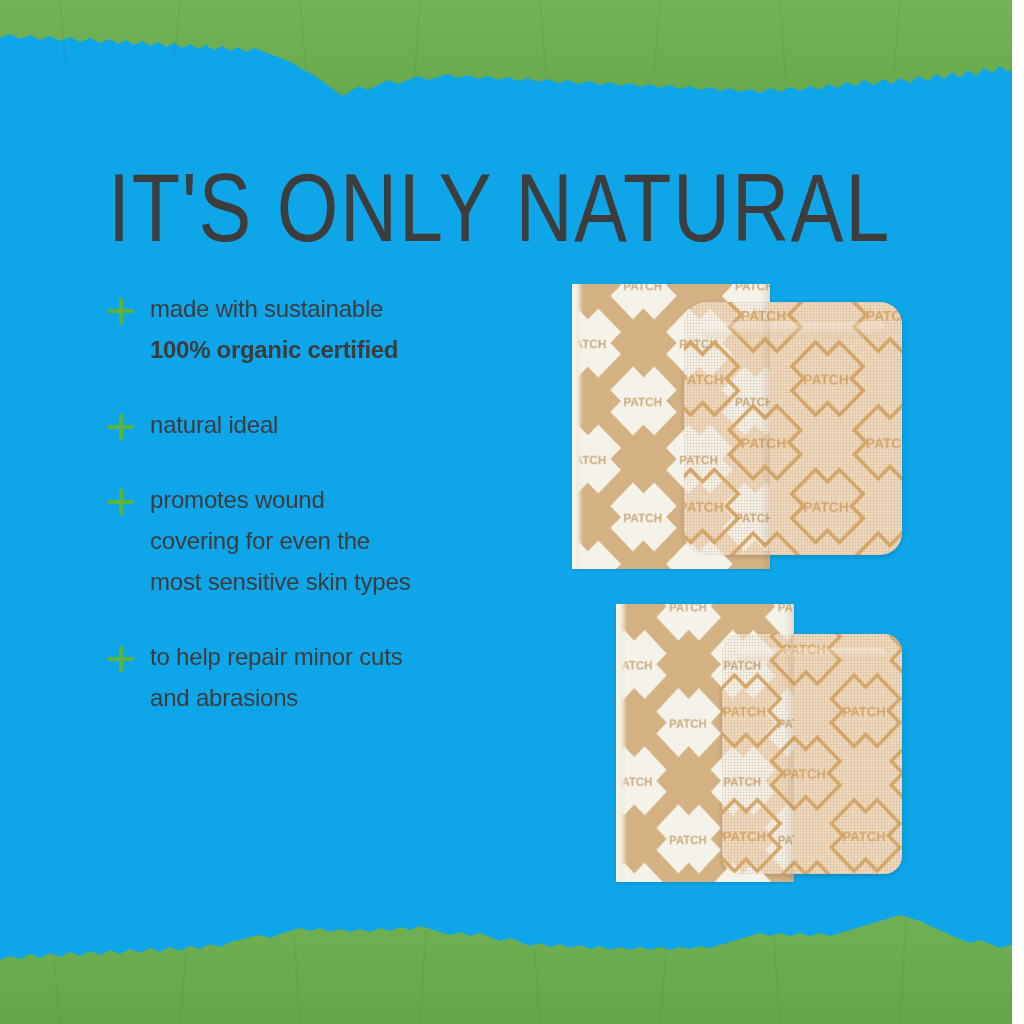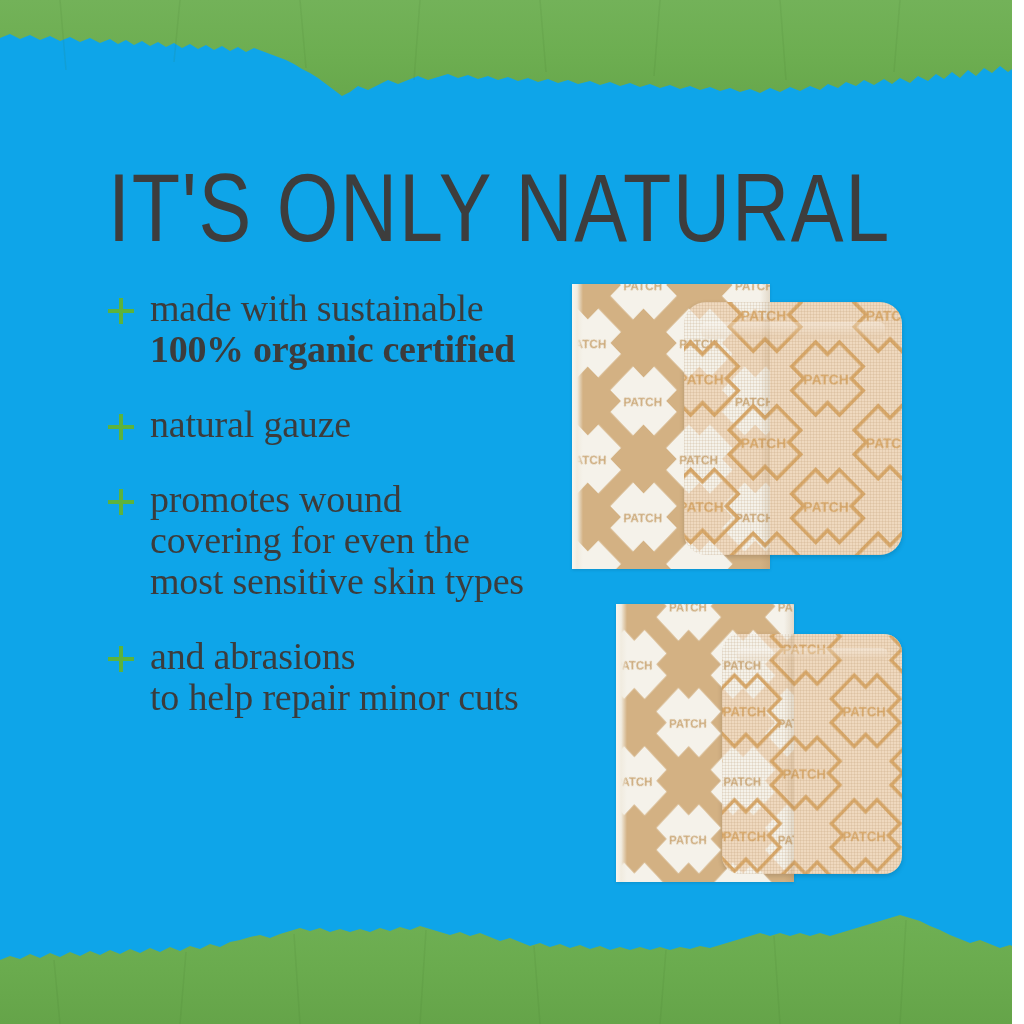--- a/index.html
+++ b/index.html
@@ -78,26 +78,25 @@
     height: 26px;
   }
   .bullet-marker .h {
     left: 4px;
     top: 21px;
     width: 26px;
     height: 4px;
   }
   .bullet-text {
     flex: 1 1 auto;
-    font-size: 38px;
+    font-size: 24px;
     line-height: 41px;
     color: #3c3c3c;
     font-weight: 300;
     letter-spacing: -0.2px;
-    font-family: Liberation Serif, serif;
   }
   .bullet-text .line { display: block; }
   .bullet-text .line.strong {
     font-weight: 700;
     letter-spacing: -0.3px;
   }
   .bullet.gap-lg { margin-bottom: 34px; }
 
   
   .product-group { position: absolute; }
@@ -209,21 +208,21 @@
         <span class="line strong">100% organic certified</span>
       </span>
     </div>
 
     <div class="bullet gap-lg">
       <span class="bullet-marker">
         <span class="v"></span>
           <span class="h"></span>
       </span>
       <span class="bullet-text">
-        <span class="line">natural gauze</span>
+        <span class="line">natural ideal</span>
       </span>
     </div>
 
     <div class="bullet gap-lg">
       <span class="bullet-marker">
         <span class="v"></span>
           <span class="h"></span>
       </span>
       <span class="bullet-text">
         <span class="line">promotes wound</span>
@@ -231,22 +230,22 @@
         <span class="line">most sensitive skin types</span>
       </span>
     </div>
 
     <div class="bullet">
       <span class="bullet-marker">
         <span class="v"></span>
           <span class="h"></span>
       </span>
       <span class="bullet-text">
+        <span class="line">to help repair minor cuts</span>
         <span class="line">and abrasions</span>
-        <span class="line">to help repair minor cuts</span>
       </span>
     </div>
 
   </div>
 
   <svg width="0" height="0" style="position:absolute" aria-hidden="true">
     <defs>
 
       <pattern id="crossWhite" width="74" height="74" patternUnits="userSpaceOnUse" patternTransform="rotate(45)">
         <g fill="#f5f2ea">

